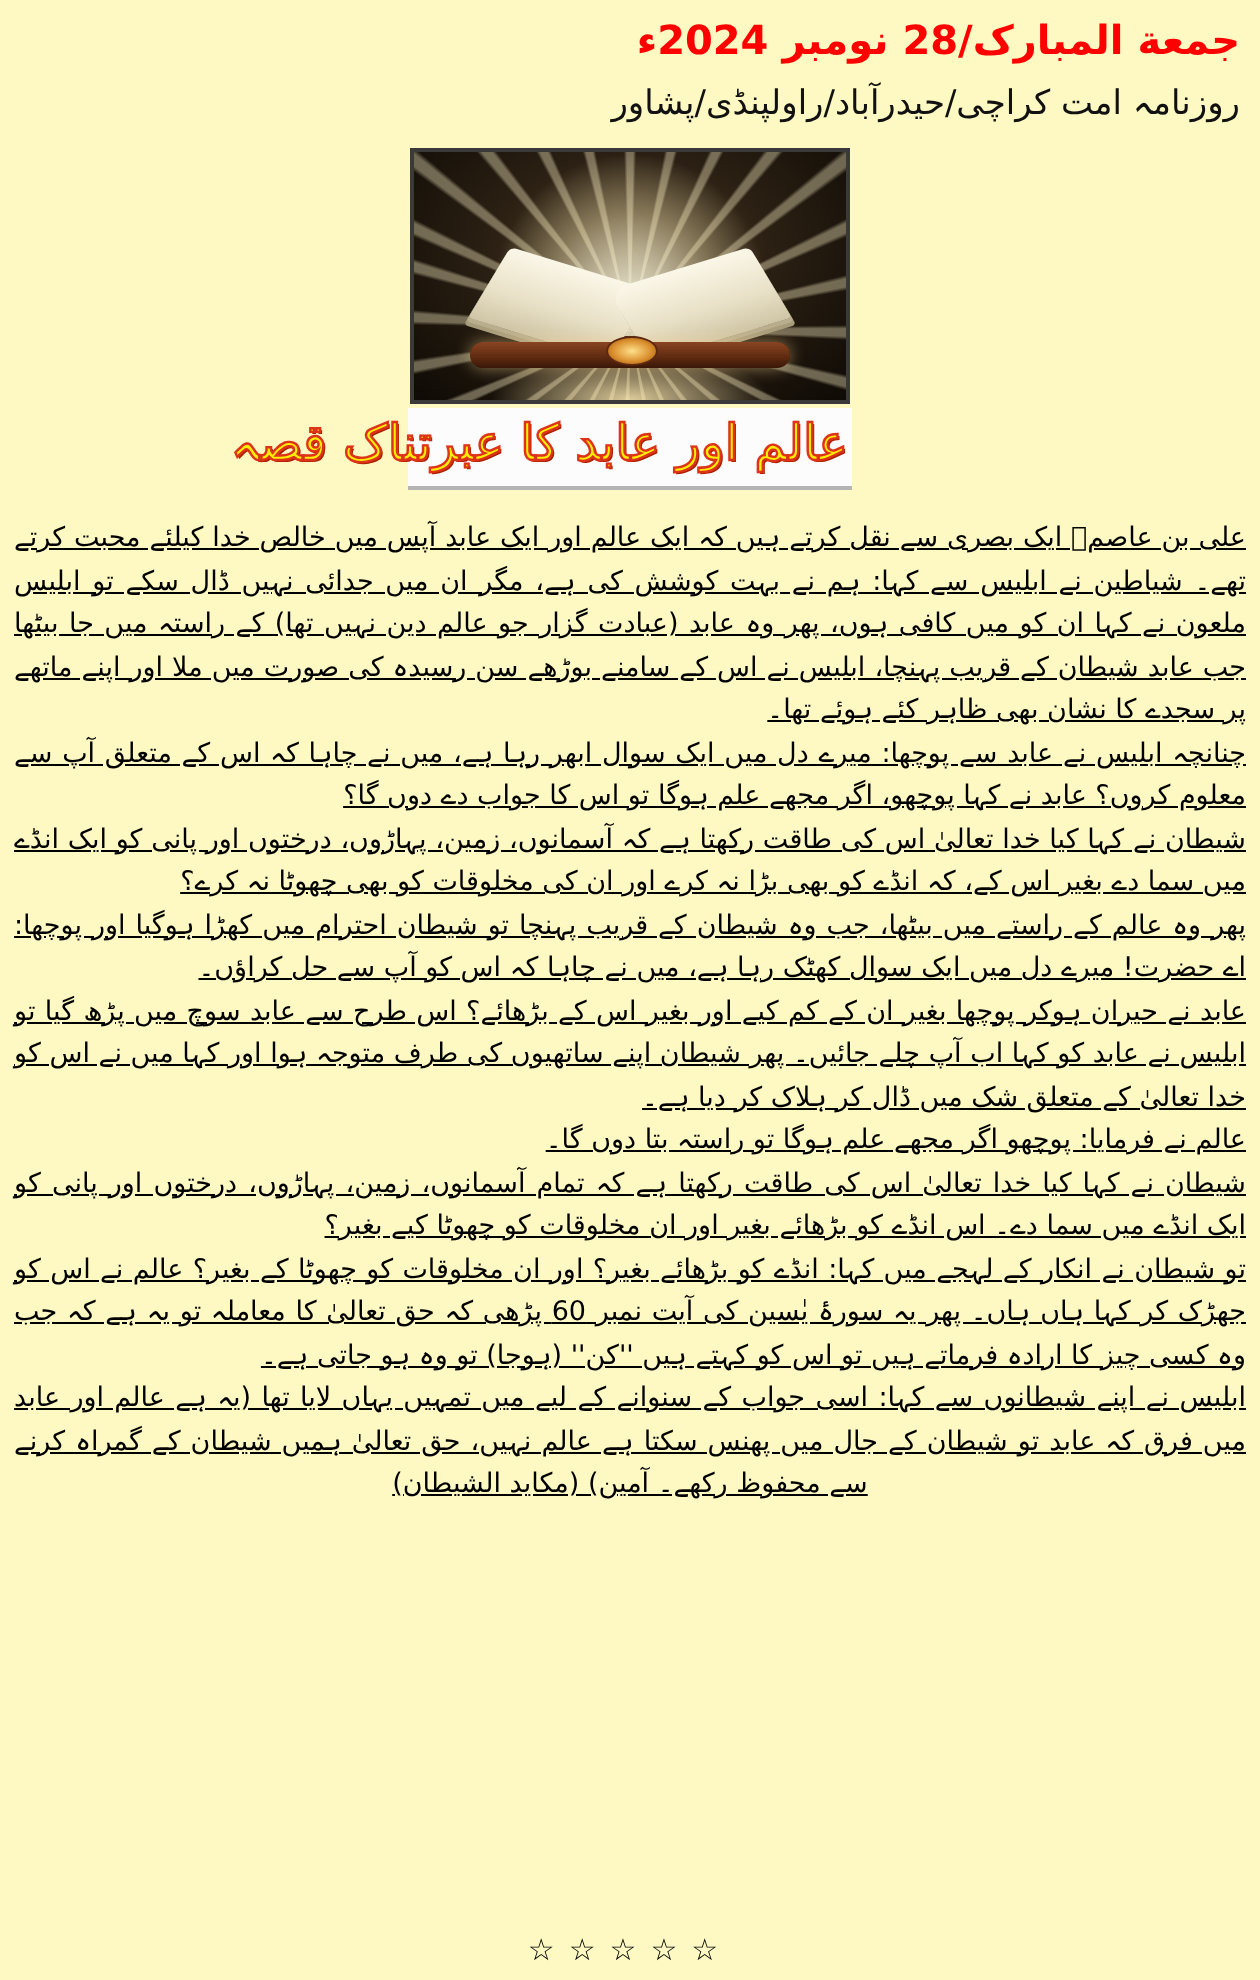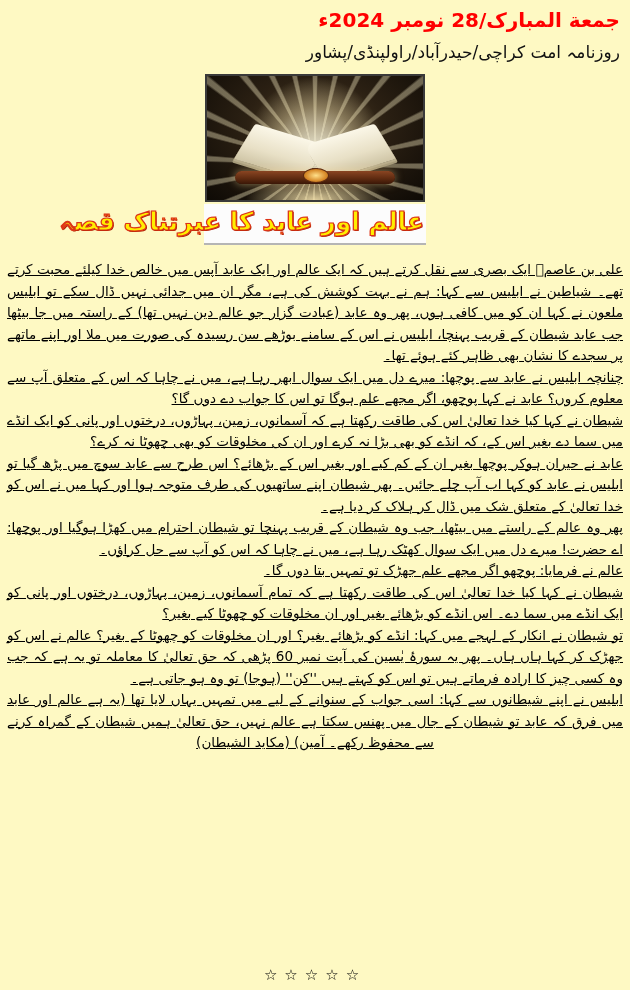--- a/index.html
+++ b/index.html
@@ -86,21 +86,21 @@
     width: 218px; margin: 2px auto 0 auto;
     background: #fcfcfc;
     border-bottom: 2px solid #b5b5b5;
     padding: 3px 2px 6px 2px;
     text-align: center;
   }
   .title-text {
     display: inline-block;
     color: #ffee00;
     font-size: 25px;
-    font-weight: bold;
+    font-weight: normal;
     line-height: 30px;
     letter-spacing: 0;
     -webkit-text-stroke: 1.2px #dd3318;
     text-shadow: 0 0 1px #dd3318, 1px 1px 0 #a82000;
     white-space: nowrap;
   }
   
   .article {
     padding: 14px 7px 0 7px;
     font-size: 13.5px;
@@ -145,23 +145,23 @@
       <div class="title-banner">
         <span class="title-text">عالم اور عابد کا عبرتناک قصہ</span>
       </div>
     </div>
   </div>
 
   <div class="article">
     <p>علی بن عاصمؒ ایک بصری سے نقل کرتے ہیں کہ ایک عالم اور ایک عابد آپس میں خالص خدا کیلئے محبت کرتے تھے۔ شیاطین نے ابلیس سے کہا: ہم نے بہت کوشش کی ہے، مگر ان میں جدائی نہیں ڈال سکے تو ابلیس ملعون نے کہا ان کو میں کافی ہوں، پھر وہ عابد (عبادت گزار جو عالم دین نہیں تھا) کے راستہ میں جا بیٹھا جب عابد شیطان کے قریب پہنچا، ابلیس نے اس کے سامنے بوڑھے سن رسیدہ کی صورت میں ملا اور اپنے ماتھے پر سجدے کا نشان بھی ظاہر کئے ہوئے تھا۔</p>
     <p>چنانچہ ابلیس نے عابد سے پوچھا: میرے دل میں ایک سوال ابھر رہا ہے، میں نے چاہا کہ اس کے متعلق آپ سے معلوم کروں؟ عابد نے کہا پوچھو، اگر مجھے علم ہوگا تو اس کا جواب دے دوں گا؟</p>
     <p>شیطان نے کہا کیا خدا تعالیٰ اس کی طاقت رکھتا ہے کہ آسمانوں، زمین، پہاڑوں، درختوں اور پانی کو ایک انڈے میں سما دے بغیر اس کے، کہ انڈے کو بھی بڑا نہ کرے اور ان کی مخلوقات کو بھی چھوٹا نہ کرے؟</p>
+    <p>پھر وہ عالم کے راستے میں بیٹھا، جب وہ شیطان کے قریب پہنچا تو شیطان احترام میں کھڑا ہوگیا اور پوچھا: اے حضرت! میرے دل میں ایک سوال کھٹک رہا ہے، میں نے چاہا کہ اس کو آپ سے حل کراؤں۔</p>
     <p>عابد نے حیران ہوکر پوچھا بغیر ان کے کم کیے اور بغیر اس کے بڑھائے؟ اس طرح سے عابد سوچ میں پڑھ گیا تو ابلیس نے عابد کو کہا اب آپ چلے جائیں۔ پھر شیطان اپنے ساتھیوں کی طرف متوجہ ہوا اور کہا میں نے اس کو خدا تعالیٰ کے متعلق شک میں ڈال کر ہلاک کر دیا ہے۔</p>
-    <p>پھر وہ عالم کے راستے میں بیٹھا، جب وہ شیطان کے قریب پہنچا تو شیطان احترام میں کھڑا ہوگیا اور پوچھا: اے حضرت! میرے دل میں ایک سوال کھٹک رہا ہے، میں نے چاہا کہ اس کو آپ سے حل کراؤں۔</p>
-    <p>عالم نے فرمایا: پوچھو اگر مجھے علم جھڑک تو تمہیں بتا دوں گا۔</p>
+    <p>عالم نے فرمایا: پوچھو اگر مجھے علم ہوگا تو راستہ بتا دوں گا۔</p>
     <p>شیطان نے کہا کیا خدا تعالیٰ اس کی طاقت رکھتا ہے کہ تمام آسمانوں، زمین، پہاڑوں، درختوں اور پانی کو ایک انڈے میں سما دے۔ اس انڈے کو بڑھائے بغیر اور ان مخلوقات کو چھوٹا کیے بغیر؟</p>
     <p>تو شیطان نے انکار کے لہجے میں کہا: انڈے کو بڑھائے بغیر؟ اور ان مخلوقات کو چھوٹا کے بغیر؟ عالم نے اس کو جھڑک کر کہا ہاں ہاں۔ پھر یہ سورۂ یٰسین کی آیت نمبر 60 پڑھی کہ حق تعالیٰ کا معاملہ تو یہ ہے کہ جب وہ کسی چیز کا ارادہ فرماتے ہیں تو اس کو کہتے ہیں ''کن'' (ہوجا) تو وہ ہو جاتی ہے۔</p>
     <p class="centered-last">ابلیس نے اپنے شیطانوں سے کہا: اسی جواب کے سنوانے کے لیے میں تمہیں یہاں لایا تھا (یہ ہے عالم اور عابد میں فرق کہ عابد تو شیطان کے جال میں پھنس سکتا ہے عالم نہیں، حق تعالیٰ ہمیں شیطان کے گمراہ کرنے سے محفوظ رکھے۔ آمین) (مکاید الشیطان)</p>
   </div>
 
   <div class="stars">☆☆☆☆☆</div>
 
 </div>
 
 </body></html>

